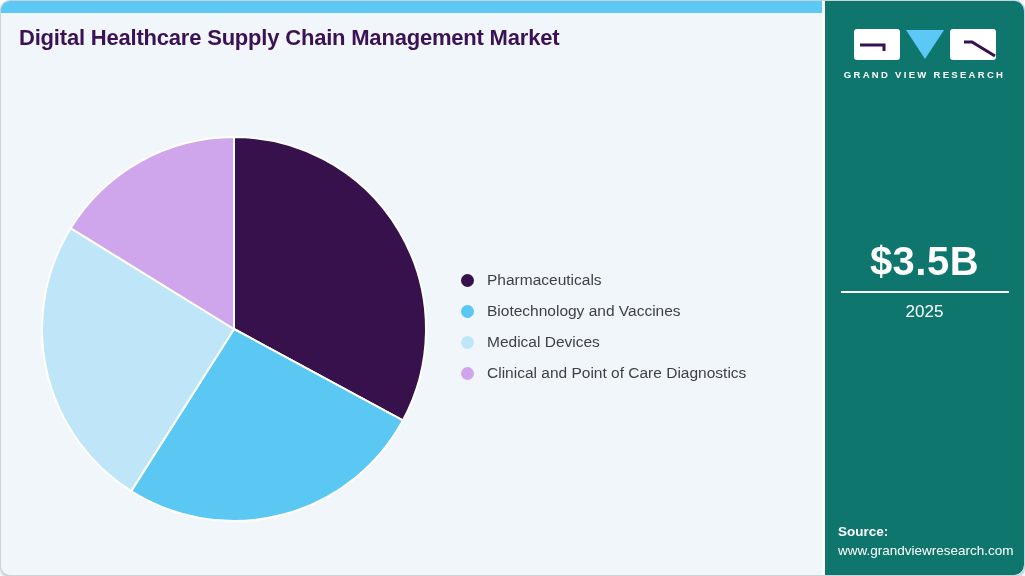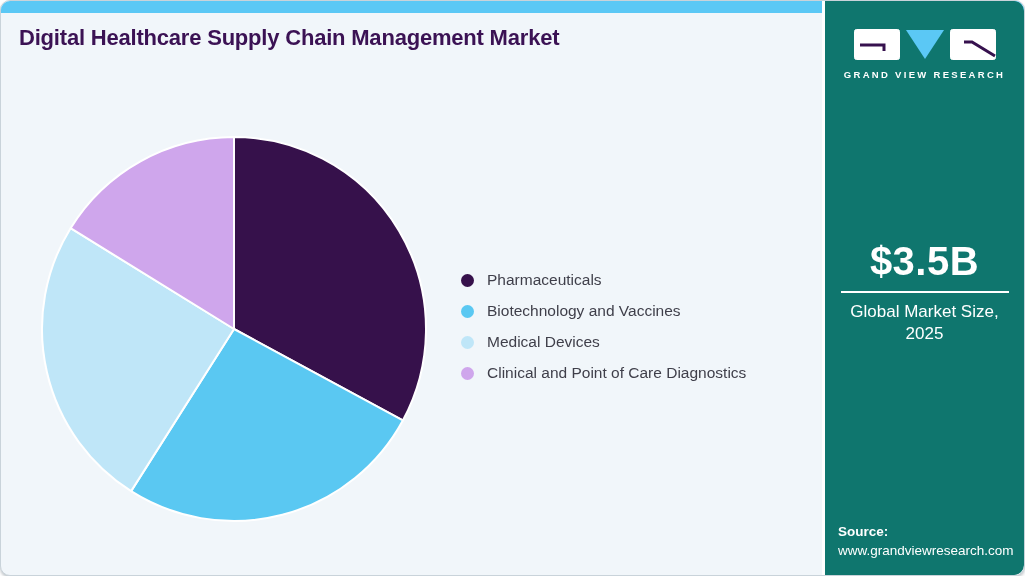--- a/index.html
+++ b/index.html
@@ -81,21 +81,20 @@
           <path d="M14 13 H22 L45 27" fill="none" stroke="#36114E" stroke-width="3"></path>
         </svg>
       </div>
       <div class="brand-name">GRAND VIEW RESEARCH</div>
     </div>
 
     <div class="market-size">
       <div class="ms-value">$3.5B</div>
       <div class="ms-divider"></div>
       <div class="ms-label">
-        <div>Global Market Size,</div>
         <div>2025</div>
       </div>
     </div>
 
     <div class="source">
       <div class="source-label">Source:</div>
       <div class="source-url">www.grandviewresearch.com</div>
     </div>
 
   </aside>

